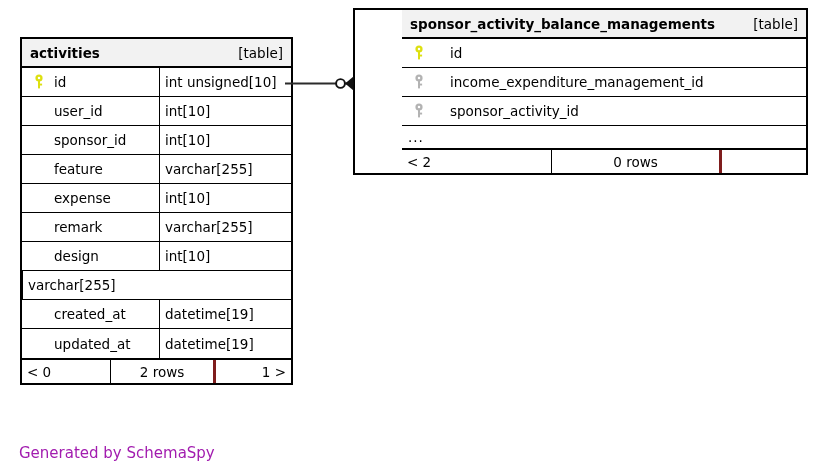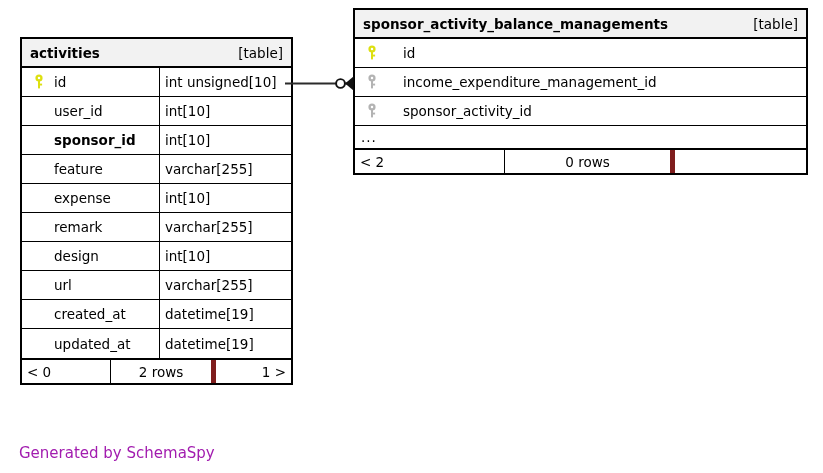--- a/index.html
+++ b/index.html
@@ -128,21 +128,21 @@
     overflow: hidden;
     white-space: nowrap;
   }
   .foot-prev {
     justify-content: flex-start;
     padding-left: 5px;
     border-right: 1px solid #000000;
   }
   .foot-rows {
     justify-content: center;
-    border-right: 5px solid #7f1d1d;
+    border-right: 3px solid #7f1d1d;
   }
   .foot-next {
     justify-content: flex-end;
     padding-right: 5px;
   }
 
   
   .connector {
     position: absolute;
     pointer-events: none;
@@ -189,21 +189,21 @@
       <div class="ent-row">
         <div class="cell-name" style="width:137px;">
           <span class="keyslot"></span>
           <span class="colname">user_id</span>
         </div>
         <div class="cell-type">int[10]</div>
       </div>
 
 
       <div class="ent-row">
-        <div class="cell-name" style="width:137px;font-weight:bold;">
+        <div class="cell-name" style="width:137px;">
           <span class="keyslot"></span>
           <span class="colname">sponsor_id</span>
         </div>
         <div class="cell-type">int[10]</div>
       </div>
 
       <div class="ent-row">
         <div class="cell-name" style="width:137px;">
           <span class="keyslot"></span>
           <span class="colname">feature</span>
@@ -229,24 +229,20 @@
 
       <div class="ent-row">
         <div class="cell-name" style="width:137px;">
           <span class="keyslot"></span>
           <span class="colname">design</span>
         </div>
         <div class="cell-type">int[10]</div>
       </div>
 
       <div class="ent-row">
-        <div class="cell-name" style="width:137px;">
-          <span class="keyslot"></span>
-          <span class="colname">url</span>
-        </div>
         <div class="cell-type">varchar[255]</div>
       </div>
 
       <div class="ent-row">
         <div class="cell-name" style="width:137px;">
           <span class="keyslot"></span>
           <span class="colname">created_at</span>
         </div>
         <div class="cell-type">datetime[19]</div>
       </div>
@@ -261,21 +257,21 @@
 
     </div>
 
     <div class="ent-footer">
       <div class="foot-cell foot-prev" style="width:89px;">&lt; 0</div>
       <div class="foot-cell foot-rows" style="width:105px;">2 rows</div>
       <div class="foot-cell foot-next" style="flex:1 1 auto;">1 &gt;</div>
     </div>
   </div>
 
-  <div class="entity" id="entity-sabm" style="left:353px; top:8px; width:455px;">
+  <div class="entity" id="entity-sabm" style="left:353px; top:8px; width:455px;padding-left:47px;">
 
     <div class="ent-header">
       <span class="ent-title">sponsor_activity_balance_managements</span>
       <span class="ent-type">[table]</span>
     </div>
 
     <div class="ent-rows">
 
       <div class="ent-row">
         <div class="cell-name" style="flex:1 1 auto;">

